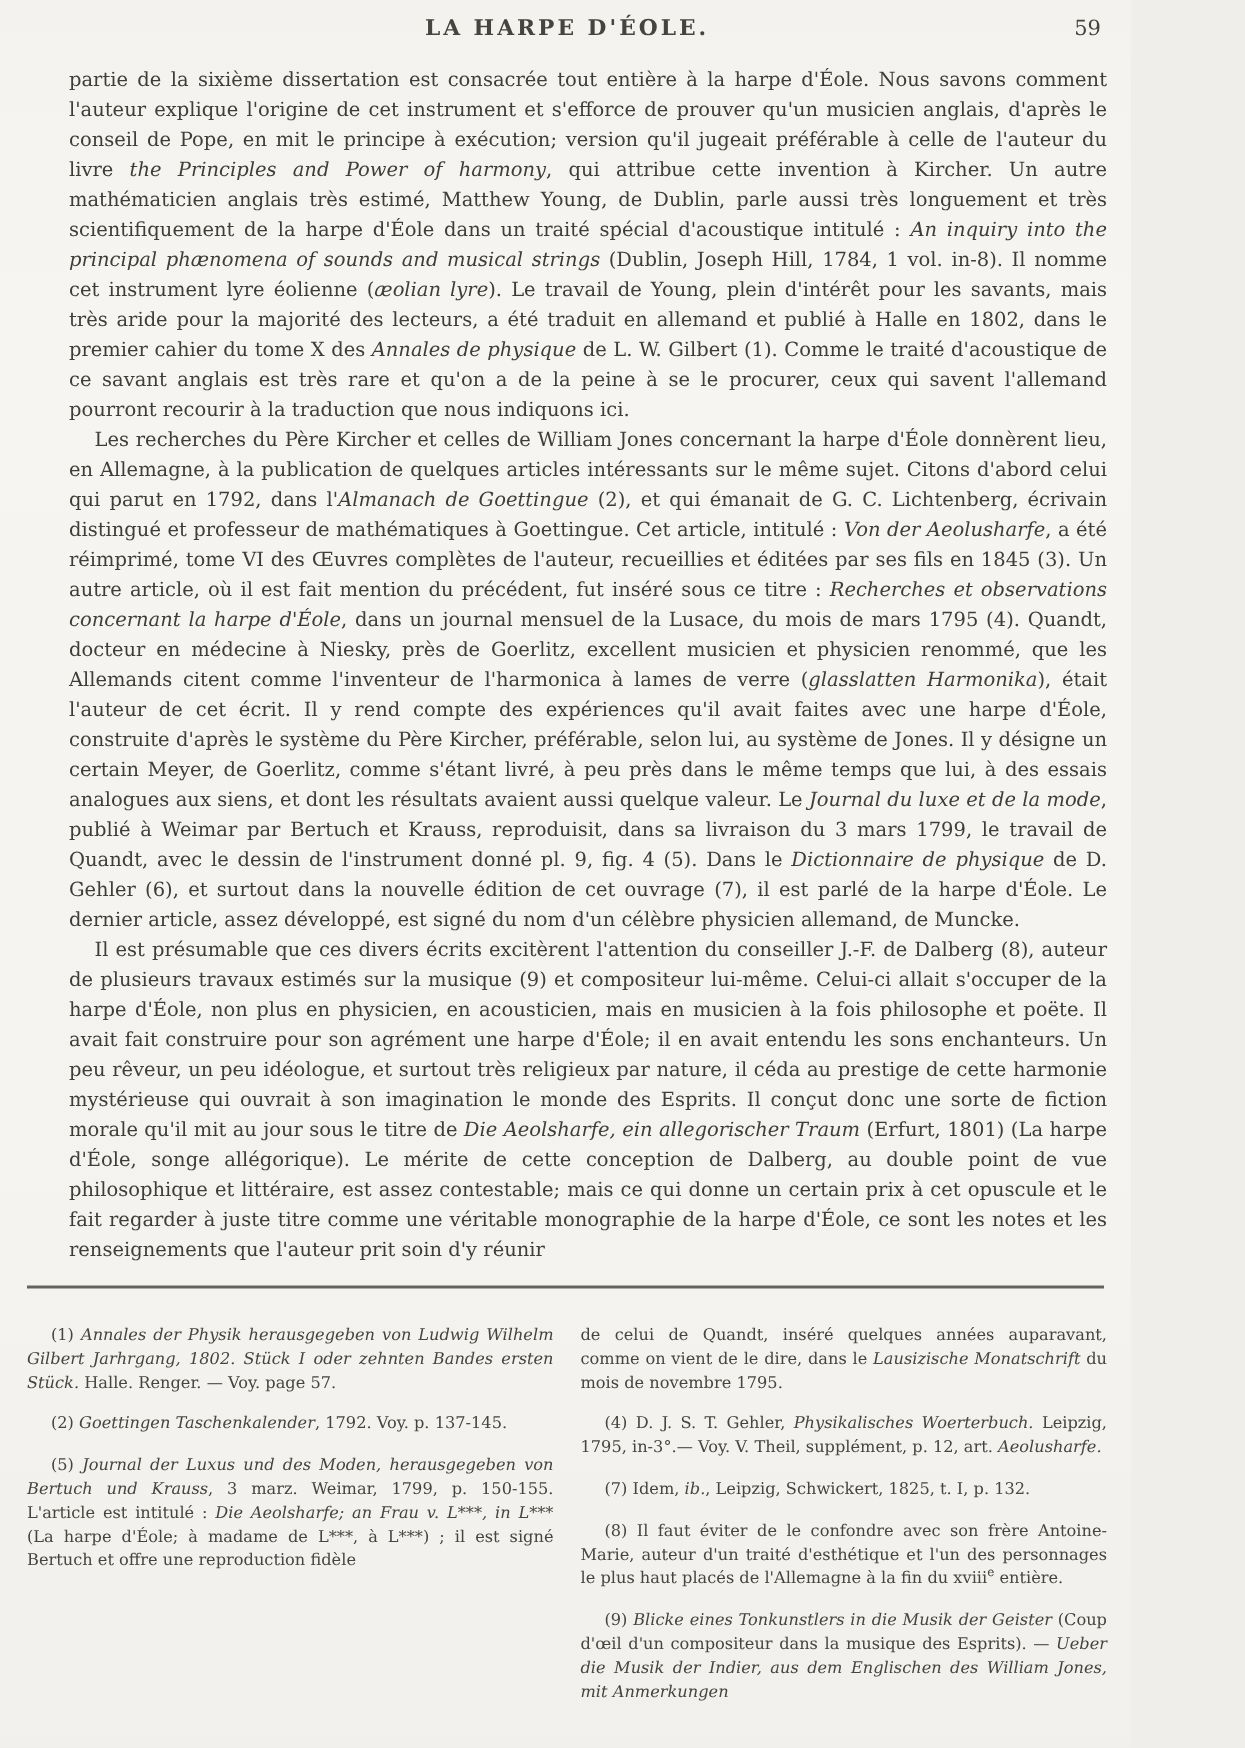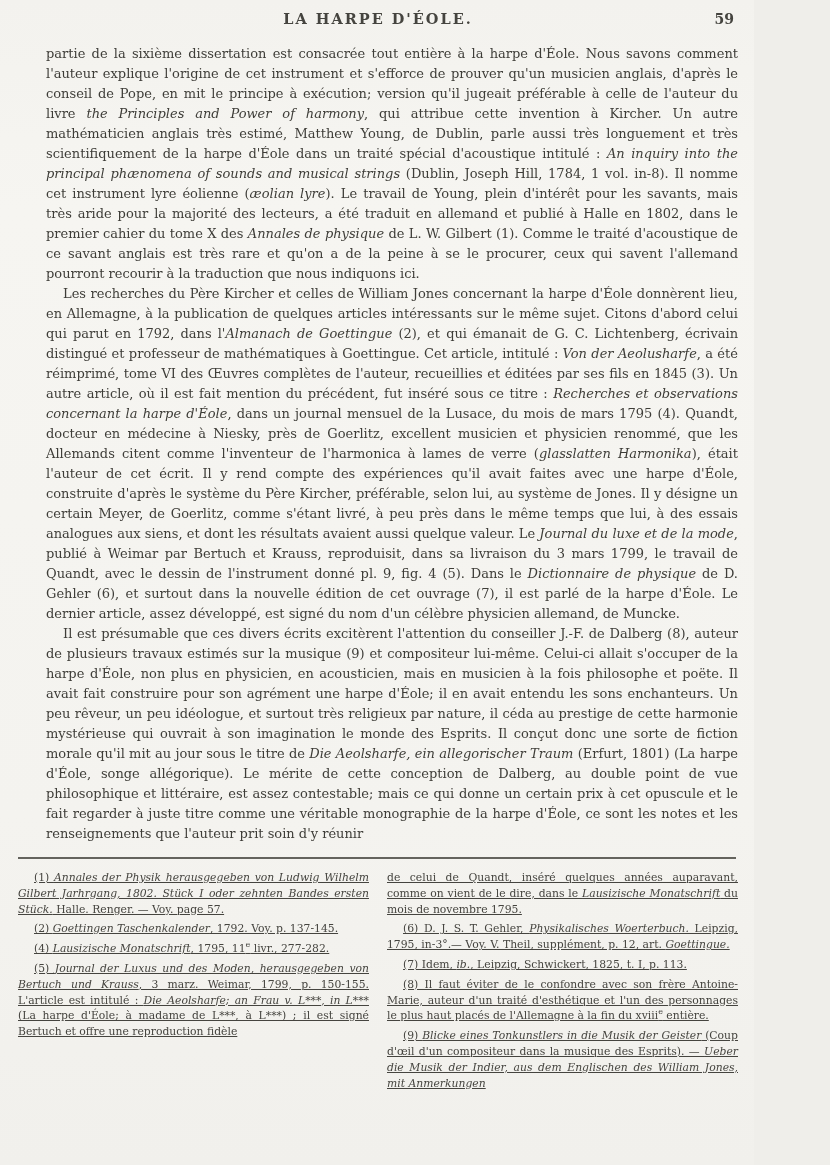--- a/index.html
+++ b/index.html
@@ -16,21 +16,21 @@
     color: #3e3d38;
   }
   .pagehead { position: relative; height: 22px; }
   .running-title {
     position: absolute; left: 0; right: 0; text-align: center;
     font-size: 14.5px; font-weight: bold; letter-spacing: 2px;
     color: #45443f;
   }
   .page-number {
     position: absolute; right: 4px; top: 1px;
-    font-size: 14px; font-weight: bold; color: #45443f;
+    font-size: 14px; font-weight: normal; color: #45443f;
   }
   .bodytext {
     margin-top: 12px;
     font-size: 13px; line-height: 20px;
     text-align: justify;
     color: #3e3d38;
     margin-left: 28px;
   }
   .bodytext p { margin: 0; }
   .bodytext p.indent { text-indent: 17px; }
@@ -40,21 +40,21 @@
     border-top: 2px solid #64635d;
     margin: 13px 2px 11px 0;
   }
   .footnotes {
     display: flex; gap: 18px;
     font-size: 10.8px; line-height: 15.8px;
     text-align: justify;
     color: #45443f;
   }
   .fncol { flex: 1 1 0; min-width: 0; }
-  .fn { margin: 0 0 4px 0; text-indent: 16px; text-decoration: underline; }
+  .fn { margin: 12px 0 4px 0; text-indent: 16px; }
   .fn.cont { text-indent: 0; }
   sup { font-size: 8px; line-height: 0; }
 </style>
 </head>
 <body>
 
 <div class="page">
 
   <header class="pagehead">
     <div class="running-title">LA HARPE D'ÉOLE.</div>
@@ -66,25 +66,24 @@
     <p class="par indent"><span>Les recherches du Père Kircher et celles de William Jones concernant la harpe d'Éole donnèrent lieu, en Allemagne, à la publication de quelques articles intéressants sur le même sujet. Citons d'abord celui qui parut en 1792, dans l'</span><i>Almanach de Goettingue</i><span> (2), et qui émanait de G. C. Lichtenberg, écrivain distingué et professeur de mathématiques à Goettingue. Cet article, intitulé : </span><i>Von der Aeolusharfe</i><span>, a été réimprimé, tome VI des Œuvres complètes de l'auteur, recueillies et éditées par ses fils en 1845 (3). Un autre article, où il est fait mention du précédent, fut inséré sous ce titre : </span><i>Recherches et observations concernant la harpe d'Éole</i><span>, dans un journal mensuel de la Lusace, du mois de mars 1795 (4). Quandt, docteur en médecine à Niesky, près de Goerlitz, excellent musicien et physicien renommé, que les Allemands citent comme l'inventeur de l'harmonica à lames de verre (</span><i>glasslatten Harmonika</i><span>), était l'auteur de cet écrit. Il y rend compte des expériences qu'il avait faites avec une harpe d'Éole, construite d'après le système du Père Kircher, préférable, selon lui, au système de Jones. Il y désigne un certain Meyer, de Goerlitz, comme s'étant livré, à peu près dans le même temps que lui, à des essais analogues aux siens, et dont les résultats avaient aussi quelque valeur. Le </span><i>Journal du luxe et de la mode</i><span>, publié à Weimar par Bertuch et Krauss, reproduisit, dans sa livraison du 3 mars 1799, le travail de Quandt, avec le dessin de l'instrument donné pl. 9, fig. 4 (5). Dans le </span><i>Dictionnaire de physique</i><span> de D. Gehler (6), et surtout dans la nouvelle édition de cet ouvrage (7), il est parlé de la harpe d'Éole. Le dernier article, assez développé, est signé du nom d'un célèbre physicien allemand, de Muncke.</span></p>
     <p class="par indent"><span>Il est présumable que ces divers écrits excitèrent l'attention du conseiller J.-F. de Dalberg (8), auteur de plusieurs travaux estimés sur la musique (9) et compositeur lui-même. Celui-ci allait s'occuper de la harpe d'Éole, non plus en physicien, en acousticien, mais en musicien à la fois philosophe et poëte. Il avait fait construire pour son agrément une harpe d'Éole; il en avait entendu les sons enchanteurs. Un peu rêveur, un peu idéologue, et surtout très religieux par nature, il céda au prestige de cette harmonie mystérieuse qui ouvrait à son imagination le monde des Esprits. Il conçut donc une sorte de fiction morale qu'il mit au jour sous le titre de </span><i>Die Aeolsharfe, ein allegorischer Traum</i><span> (Erfurt, 1801) (La harpe d'Éole, songe allégorique). Le mérite de cette conception de Dalberg, au double point de vue philosophique et littéraire, est assez contestable; mais ce qui donne un certain prix à cet opuscule et le fait regarder à juste titre comme une véritable monographie de la harpe d'Éole, ce sont les notes et les renseignements que l'auteur prit soin d'y réunir</span></p>
   </main>
 
   <div class="rule"></div>
 
   <section class="footnotes">
     <div class="fncol">
       <p class="fn"><span>(1) </span><i>Annales der Physik herausgegeben von Ludwig Wilhelm Gilbert Jarhrgang, 1802. Stück I oder zehnten Bandes ersten Stück.</i><span> Halle. Renger. — Voy. page 57.</span></p>
       <p class="fn"><span>(2) </span><i>Goettingen Taschenkalender</i><span>, 1792. Voy. p. 137-145.</span></p>
-      <p class="fn"><span>(4) </span><i>Lausizische Monatschrift</i><span>, 1795, 11</span><sup>e</sup><span> livr., 277-282.</span></p>
       <p class="fn"><span>(5) </span><i>Journal der Luxus und des Moden, herausgegeben von Bertuch und Krauss</i><span>, 3 marz. Weimar, 1799, p. 150-155. L'article est intitulé : </span><i>Die Aeolsharfe; an Frau v. L***, in L***</i><span> (La harpe d'Éole; à madame de L***, à L***) ; il est signé Bertuch et offre une reproduction fidèle</span></p>
     </div>
     <div class="fncol">
       <p class="fn cont"><span>de celui de Quandt, inséré quelques années auparavant, comme on vient de le dire, dans le </span><i>Lausizische Monatschrift</i><span> du mois de novembre 1795.</span></p>
-      <p class="fn"><span>(6) D. J. S. T. Gehler, </span><i>Physikalisches Woerterbuch.</i><span> Leipzig, 1795, in-3°.— Voy. V. Theil, supplément, p. 12, art. </span><i>Goettingue.</i></p>
-      <p class="fn"><span>(7) Idem, </span><i>ib.</i><span>, Leipzig, Schwickert, 1825, t. I, p. 113.</span></p>
+      <p class="fn"><span>(4) D. J. S. T. Gehler, </span><i>Physikalisches Woerterbuch.</i><span> Leipzig, 1795, in-3°.— Voy. V. Theil, supplément, p. 12, art. </span><i>Aeolusharfe.</i></p>
+      <p class="fn"><span>(7) Idem, </span><i>ib.</i><span>, Leipzig, Schwickert, 1825, t. I, p. 132.</span></p>
       <p class="fn"><span>(8) Il faut éviter de le confondre avec son frère Antoine-Marie, auteur d'un traité d'esthétique et l'un des personnages le plus haut placés de l'Allemagne à la fin du xviii</span><sup>e</sup><span> entière.</span></p>
       <p class="fn"><span>(9) </span><i>Blicke eines Tonkunstlers in die Musik der Geister</i><span> (Coup d'œil d'un compositeur dans la musique des Esprits). — </span><i>Ueber die Musik der Indier, aus dem Englischen des William Jones, mit Anmerkungen</i></p>
     </div>
   </section>
 
 </div>
 
 </body></html>

